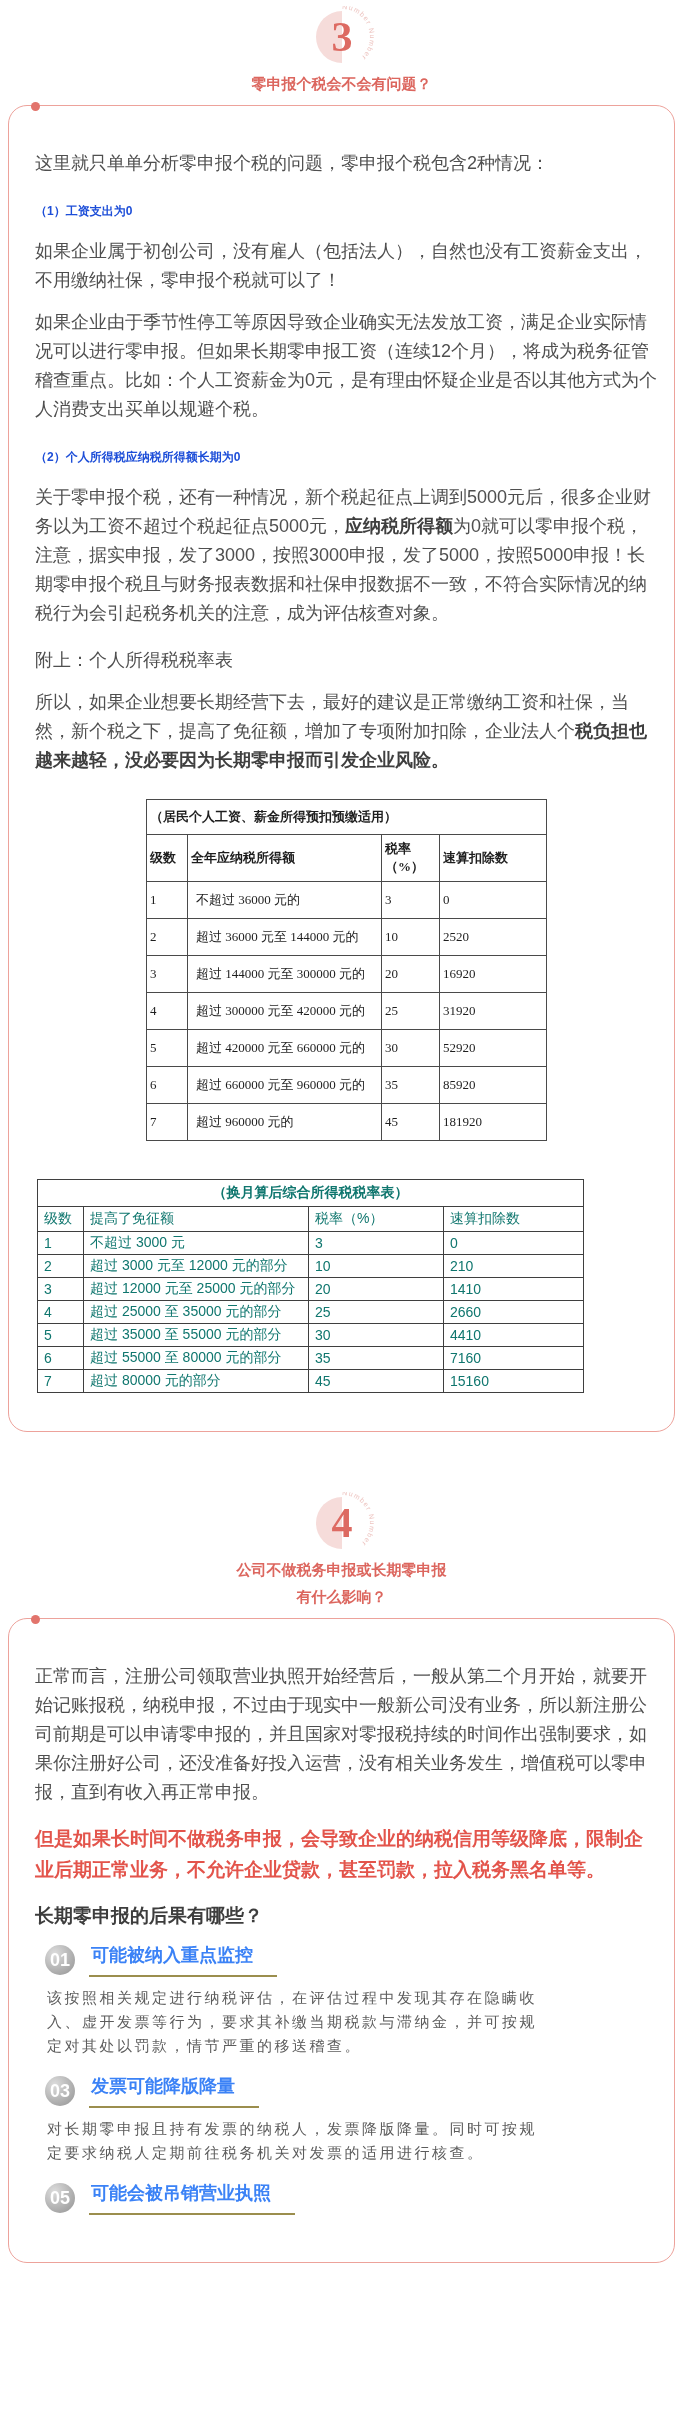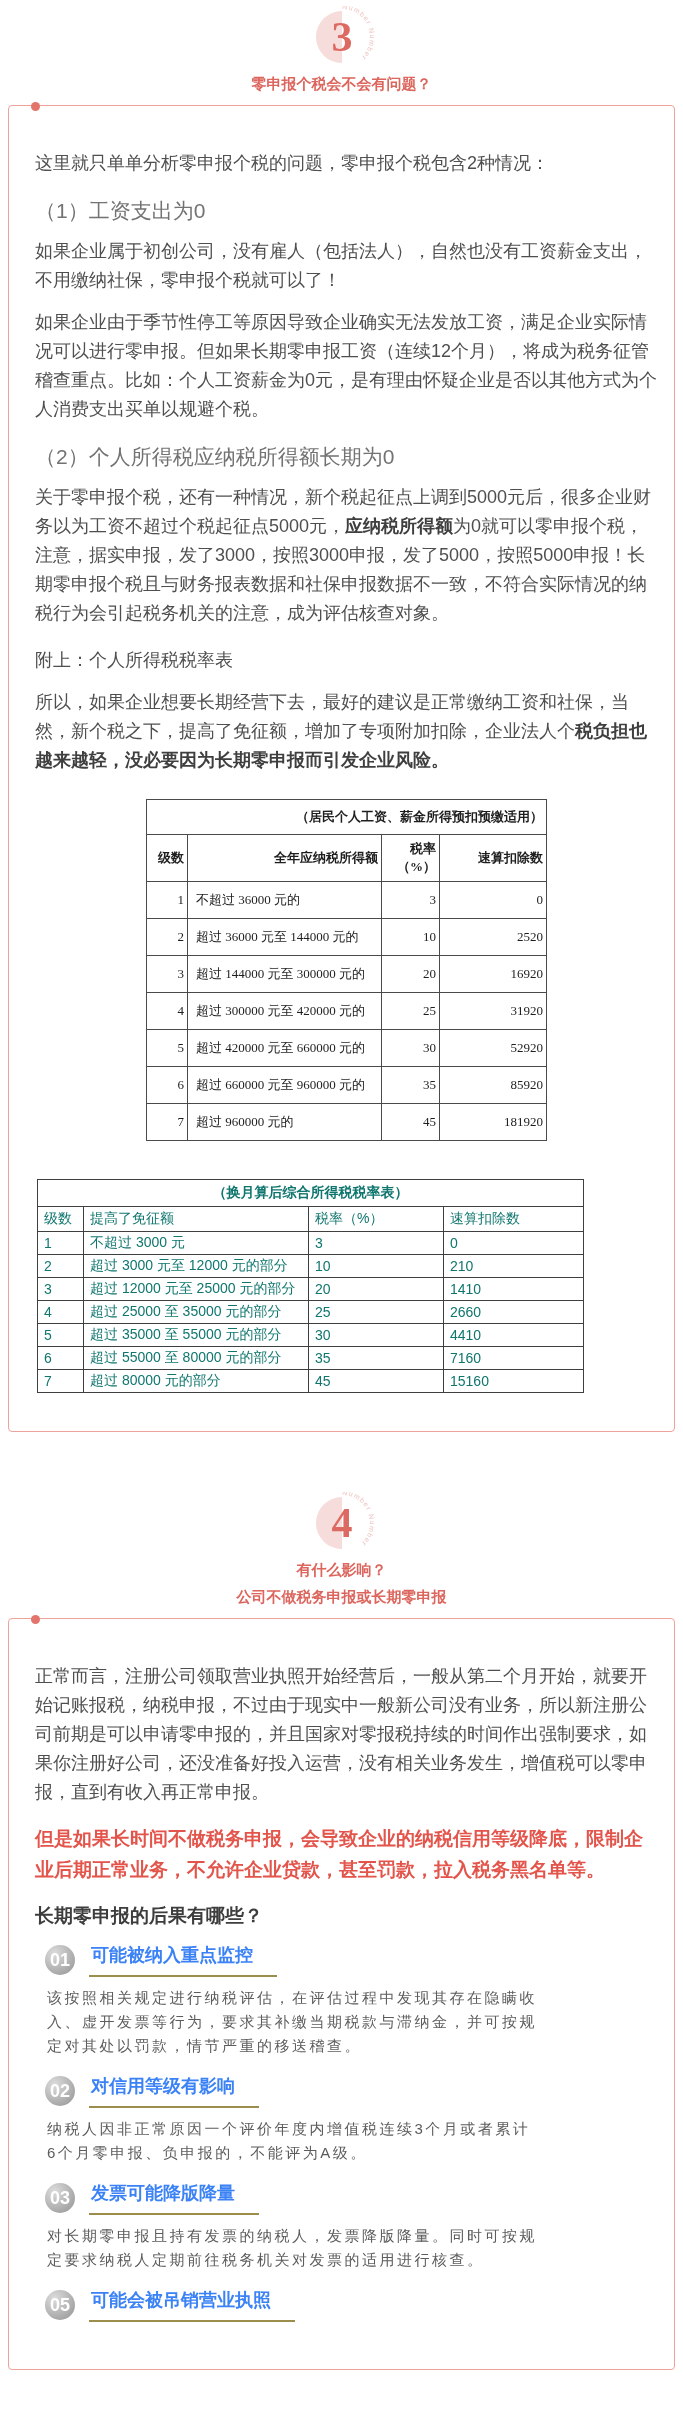--- a/index.html
+++ b/index.html
@@ -5,35 +5,35 @@
   html,body{margin:0;padding:0;background:#fff;}
   body{width:683px;font-family:"Liberation Sans","DejaVu Sans",sans-serif;color:#4f4f4f;}
   .page{width:683px;overflow:hidden;}
 
   
   .section-head{text-align:center;margin-top:6px;}
   .badge-svg{display:block;margin:0 auto;}
   .sec-title{color:#dc665e;font-weight:bold;font-size:15px;line-height:27px;margin:2px 0 8px 0;}
 
   
-  .content-box{position:relative;margin:0 8px 0 8px;border:1px solid #eda29b;border-radius:4px;
+  .content-box{position:relative;margin:0 8px 0 8px;border:1px solid #eda29b;border-radius:19px;
                padding:30px 16px 38px 26px;box-sizing:border-box;}
   .box-dot{position:absolute;top:-4px;left:22px;width:9px;height:9px;border-radius:50%;background:#e2746c;}
 
   .para{font-size:18px;line-height:29px;margin:13px 0;color:#4f4f4f;}
-  .red-h{color:#737373;font-weight:normal;font-size:21px;line-height:26px;margin:20px 0 8px 0;}
+  .red-h{color:#1d4ed8;font-weight:bold;font-size:12px;line-height:26px;margin:20px 0 8px 0;}
   .b{font-weight:bold;color:#3f3f3f;}
   .red-para{color:#e3544b;font-weight:bold;font-size:19px;line-height:31px;margin:16px 0;}
   .dark-h{color:#3d3d3d;font-weight:bold;font-size:19px;line-height:26px;margin:18px 0 4px 0;}
   .attach{margin-top:18px;}
 
   
   .tax1{border-collapse:collapse;margin:24px auto 0 auto;font-family:"Liberation Serif","DejaVu Serif",serif;
         font-size:13px;color:#1e1e1e;table-layout:fixed;width:400px;}
-  .tax1 th,.tax1 td{border:1px solid #4a4a4a;text-align:right;padding:2px 3px;}
+  .tax1 th,.tax1 td{border:1px solid #4a4a4a;text-align:left;padding:2px 3px;}
   .tax1 .t-title{height:30px;font-weight:bold;font-size:13px;}
   .tax1 thead th{height:42px;font-weight:bold;}
   .tax1 tbody td{height:32px;}
   .tax1 tbody td:nth-child(2){text-align:left;padding-left:8px;}
 
   
   .tax2{border-collapse:collapse;margin:38px 0 0 2px;font-size:14px;color:#0f766e;table-layout:fixed;width:546px;}
   .tax2 th,.tax2 td{border:1px solid #3f3f3f;text-align:left;padding:1px 6px;}
   .tax2 .t-title{height:24px;text-align:center;font-weight:bold;font-size:14px;}
   .tax2 thead th{height:22px;font-weight:normal;}
@@ -219,48 +219,41 @@
       <path d="M65,5 A26,26 0 1 0 65,57 Z" fill="#f6dcda"></path>
       <defs>
           <path id="arc4" d="M65,3 A28,28 0 0 1 65,59"></path>
         </defs>
       <text font-size="7" fill="#edc4c0" letter-spacing="1.2">
         <textPath href="#arc4">Number Number</textPath>
       </text>
       <text x="65" y="45" text-anchor="middle" font-size="42" font-weight="bold" font-family="'Liberation Serif','DejaVu Serif',serif" fill="#dd6a62">4</text>
     </svg>
     <div class="sec-title">
+      <div>公司不做税务申报或长期零申报</div>
       <div>有什么影响？</div>
-      <div>公司不做税务申报或长期零申报</div>
     </div>
   </div>
 
   <div class="content-box">
     <div class="box-dot"></div>
 
     <p class="para">正常而言，注册公司领取营业执照开始经营后，一般从第二个月开始，就要开始记账报税，纳税申报，不过由于现实中一般新公司没有业务，所以新注册公司前期是可以申请零申报的，并且国家对零报税持续的时间作出强制要求，如果你注册好公司，还没准备好投入运营，没有相关业务发生，增值税可以零申报，直到有收入再正常申报。</p>
     <p class="red-para">但是如果长时间不做税务申报，会导致企业的纳税信用等级降底，限制企业后期正常业务，不允许企业贷款，甚至罚款，拉入税务黑名单等。</p>
     <p class="dark-h">长期零申报的后果有哪些？</p>
 
     <div>
   <div class="item">
     <div class="item-head">
       <div class="item-num">01</div>
       <div class="item-title">可能被纳入重点监控</div>
     </div>
     <p class="item-body">该按照相关规定进行纳税评估，在评估过程中发现其存在隐瞒收入、虚开发票等行为，要求其补缴当期税款与滞纳金，并可按规定对其处以罚款，情节严重的移送稽查。</p>
   </div>
 
-  <div class="item">
-    <div class="item-head">
-      <div class="item-num">02</div>
-      <div class="item-title">对信用等级有影响</div>
-    </div>
-    <p class="item-body">纳税人因非正常原因一个评价年度内增值税连续3个月或者累计6个月零申报、负申报的，不能评为A级。</p>
-  </div>
 
   <div class="item">
     <div class="item-head">
       <div class="item-num">03</div>
       <div class="item-title">发票可能降版降量</div>
     </div>
     <p class="item-body">对长期零申报且持有发票的纳税人，发票降版降量。同时可按规定要求纳税人定期前往税务机关对发票的适用进行核查。</p>
   </div>
 
 

